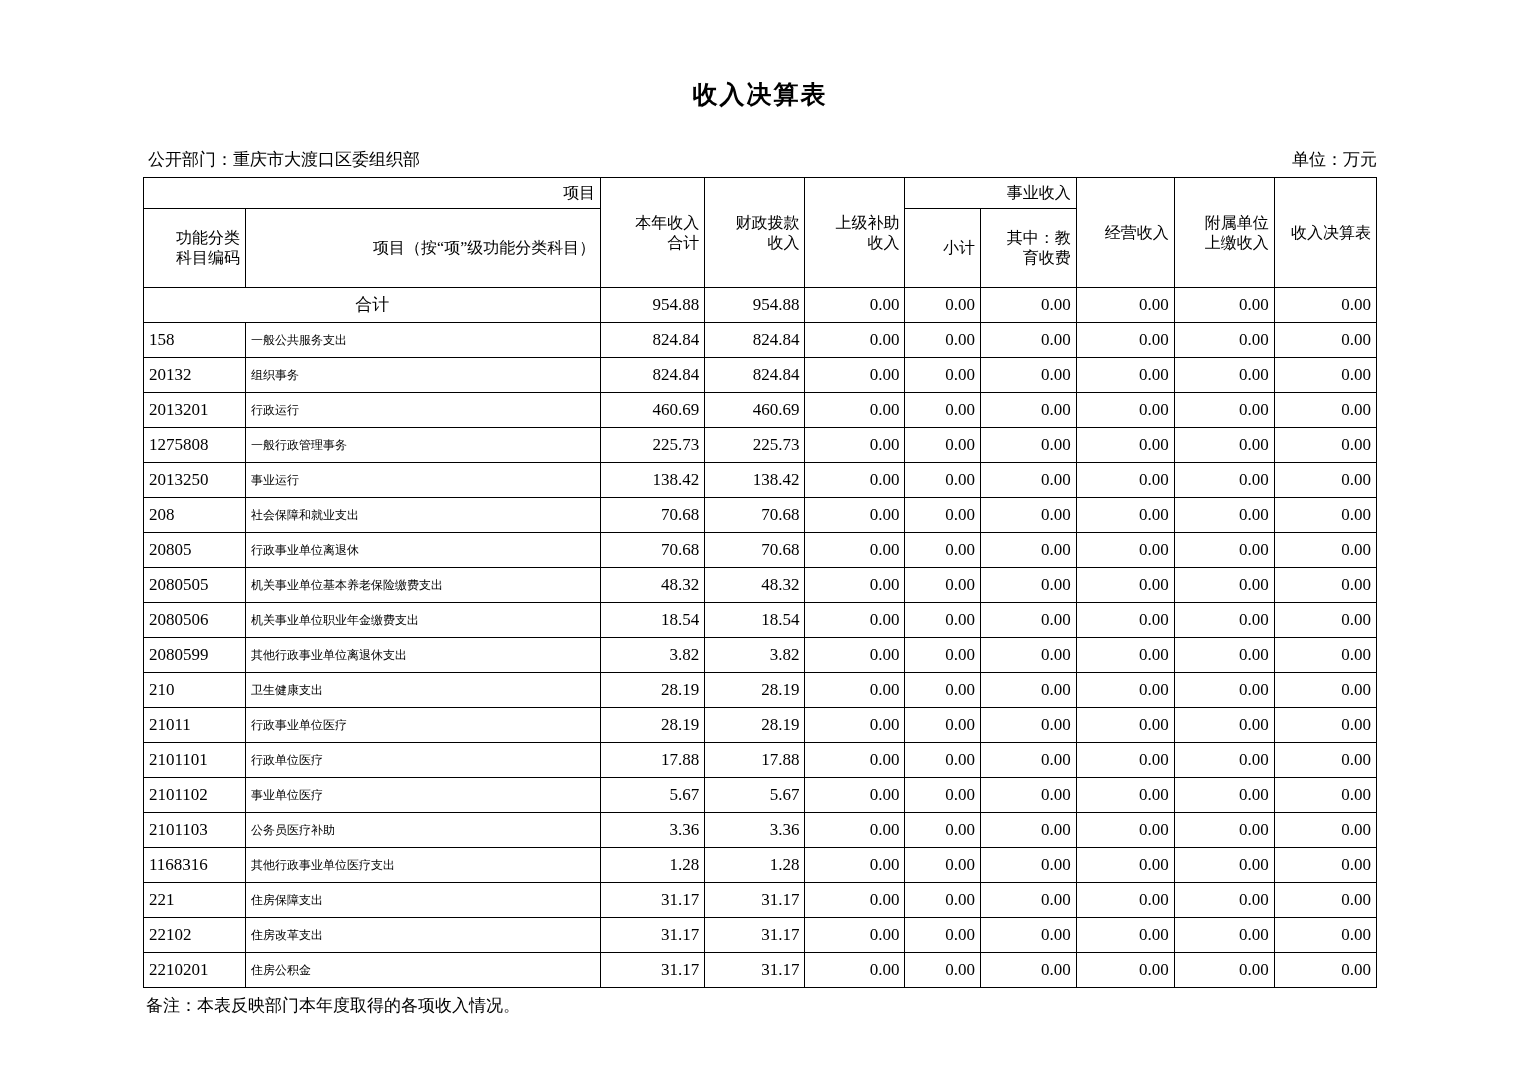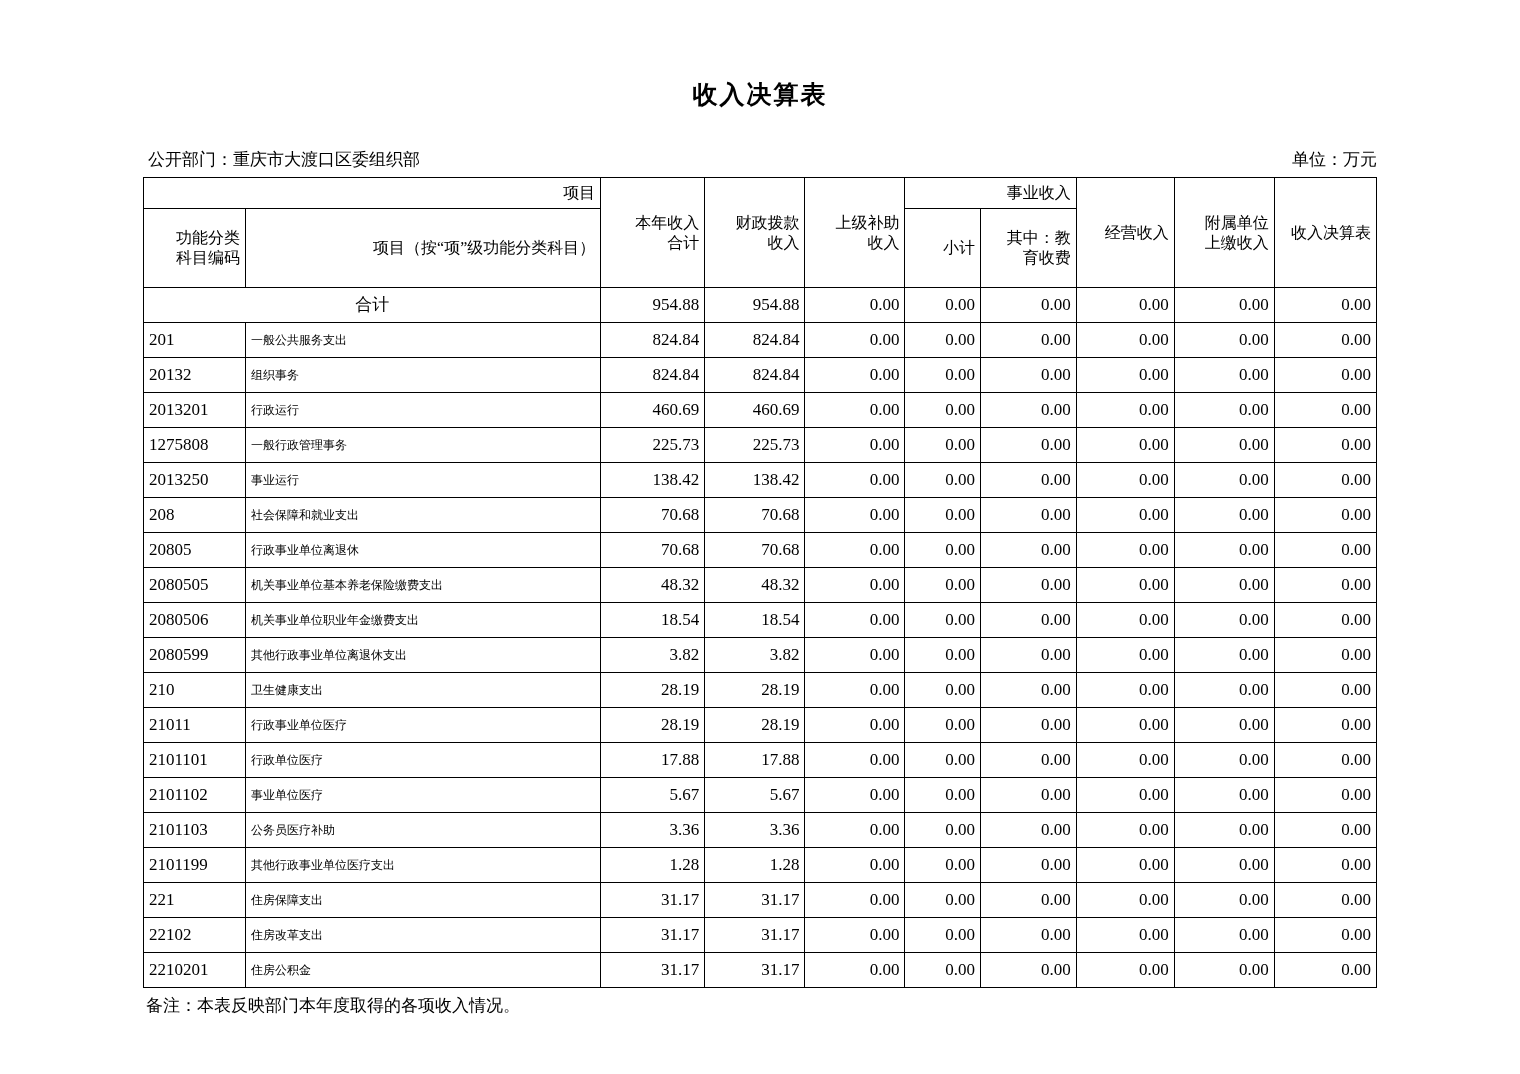--- a/index.html
+++ b/index.html
@@ -157,21 +157,21 @@
           <td class="num">954.88</td>
           <td class="num">954.88</td>
           <td class="num">0.00</td>
           <td class="num">0.00</td>
           <td class="num">0.00</td>
           <td class="num">0.00</td>
           <td class="num">0.00</td>
           <td class="num">0.00</td>
         </tr>
         <tr>
-          <td class="code">201</td>
+          <td class="code">158</td>
           <td class="name ind0">一般公共服务支出</td>
           <td class="num">824.84</td>
           <td class="num">824.84</td>
           <td class="num">0.00</td>
           <td class="num">0.00</td>
           <td class="num">0.00</td>
           <td class="num">0.00</td>
           <td class="num">0.00</td>
           <td class="num">0.00</td>
         </tr>
@@ -337,21 +337,21 @@
           <td class="num">3.36</td>
           <td class="num">3.36</td>
           <td class="num">0.00</td>
           <td class="num">0.00</td>
           <td class="num">0.00</td>
           <td class="num">0.00</td>
           <td class="num">0.00</td>
           <td class="num">0.00</td>
         </tr>
         <tr>
-          <td class="code">2101199</td>
+          <td class="code">1168316</td>
           <td class="name ind2">其他行政事业单位医疗支出</td>
           <td class="num">1.28</td>
           <td class="num">1.28</td>
           <td class="num">0.00</td>
           <td class="num">0.00</td>
           <td class="num">0.00</td>
           <td class="num">0.00</td>
           <td class="num">0.00</td>
           <td class="num">0.00</td>
         </tr>

